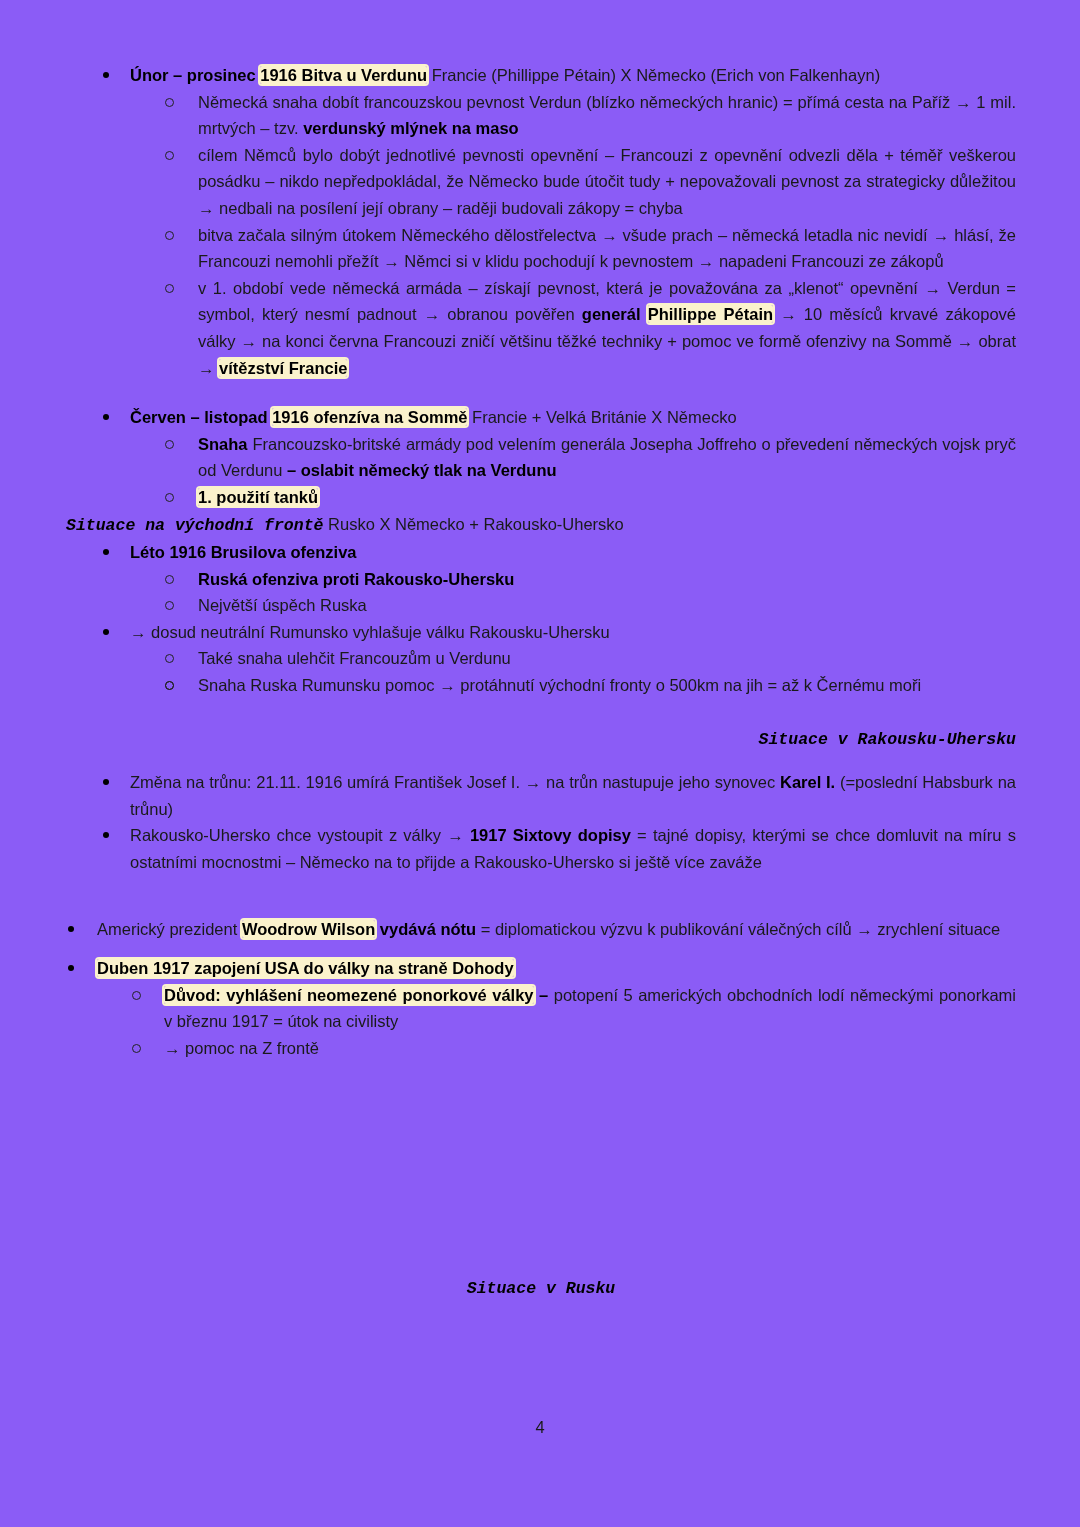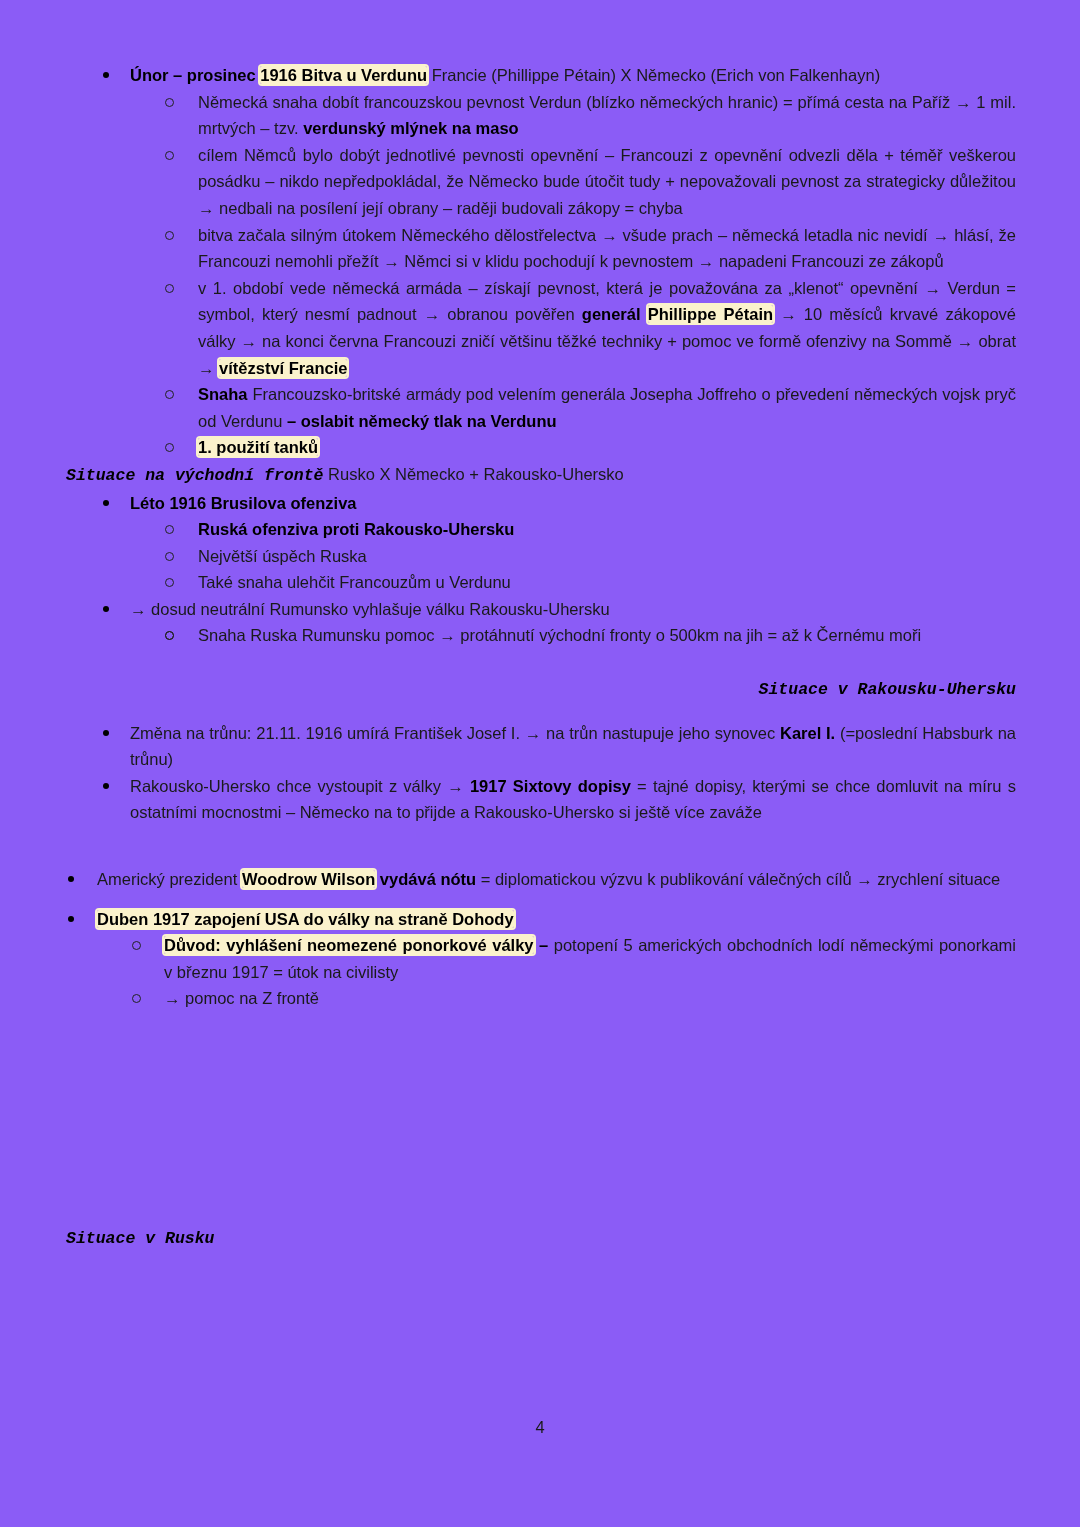--- a/index.html
+++ b/index.html
@@ -35,33 +35,34 @@
 </head>
 <body>
 
 <div class="page">
   <div class="content">
       <div class="block b1"><span class="marker dot"></span><span class="run-b">Únor – prosinec </span><span class="run-b run-h">1916 Bitva u Verdunu</span><span> Francie (Phillippe Pétain) X Německo (Erich von Falkenhayn)</span></div>
       <div class="block b2"><span class="marker circle"></span><span>Německá snaha dobít francouzskou pevnost Verdun (blízko německých hranic) = přímá cesta na Paříž → 1 mil. mrtvých – tzv. </span><span class="run-b">verdunský mlýnek na maso</span></div>
       <div class="block b2"><span class="marker circle"></span><span>cílem Němců bylo dobýt jednotlivé pevnosti opevnění – Francouzi z opevnění odvezli děla + téměř veškerou posádku – nikdo nepředpokládal, že Německo bude útočit tudy + nepovažovali pevnost za strategicky důležitou → nedbali na posílení její obrany – raději budovali zákopy = chyba</span></div>
       <div class="block b2"><span class="marker circle"></span><span>bitva začala silným útokem Německého dělostřelectva → všude prach – německá letadla nic nevidí → hlásí, že Francouzi nemohli přežít → Němci si v klidu pochodují k pevnostem → napadeni Francouzi ze zákopů</span></div>
       <div class="block b2"><span class="marker circle"></span><span>v 1. období vede německá armáda – získají pevnost, která je považována za „klenot“ opevnění → Verdun = symbol, který nesmí padnout → obranou pověřen </span><span class="run-b">generál </span><span class="run-b run-h">Phillippe Pétain</span><span> → 10 měsíců krvavé zákopové války → na konci června Francouzi zničí většinu těžké techniky + pomoc ve formě ofenzivy na Sommě → obrat → </span><span class="run-b run-h">vítězství Francie</span></div>
+      <div class="block b1" style="margin-top: 23px;"><span class="marker dot"></span><span class="run-b">Červen – listopad </span><span class="run-b run-h">1916 ofenzíva na Sommě</span><span> Francie + Velká Británie X Německo</span></div>
       <div class="block b2"><span class="marker circle"></span><span class="run-b">Snaha</span><span> Francouzsko-britské armády pod velením generála Josepha Joffreho o převedení německých vojsk pryč od Verdunu </span><span class="run-b">– oslabit německý tlak na Verdunu</span></div>
       <div class="block b2"><span class="marker circle"></span><span class="run-b run-h">1. použití tanků</span></div>
       <div class="block h"><span class="run-b run-i">Situace na východní frontě</span><span> Rusko X Německo + Rakousko-Uhersko</span></div>
       <div class="block b1"><span class="marker dot"></span><span class="run-b">Léto 1916 Brusilova ofenziva</span></div>
       <div class="block b2"><span class="marker circle"></span><span class="run-b">Ruská ofenziva proti Rakousko-Uhersku</span></div>
       <div class="block b2"><span class="marker circle"></span><span>Největší úspěch Ruska</span></div>
+      <div class="block b1"><span class="marker dot"></span><span>→ dosud neutrální Rumunsko vyhlašuje válku Rakousku-Uhersku</span></div>
       <div class="block b2"><span class="marker circle"></span><span>Také snaha ulehčit Francouzům u Verdunu</span></div>
-      <div class="block b1"><span class="marker dot"></span><span>→ dosud neutrální Rumunsko vyhlašuje válku Rakousku-Uhersku</span></div>
       <div class="block b2"><span class="marker circle"></span></div>
       <div class="block b2"><span class="marker circle"></span><span>Snaha Ruska Rumunsku pomoc → protáhnutí východní fronty o 500km na jih = až k Černému moři</span></div>
       <div class="block h" style="margin-top: 26px; text-align: right;"><span class="run-b run-i">Situace v Rakousku-Uhersku</span></div>
       <div class="block b1" style="margin-top: 16px;"><span class="marker dot"></span><span>Změna na trůnu: 21.11. 1916 umírá František Josef I. → na trůn nastupuje jeho synovec </span><span class="run-b">Karel I.</span><span> (=poslední Habsburk na trůnu)</span></div>
       <div class="block b1"><span class="marker dot"></span><span>Rakousko-Uhersko chce vystoupit z války → </span><span class="run-b">1917 Sixtovy dopisy</span><span> = tajné dopisy, kterými se chce domluvit na míru s ostatními mocnostmi – Německo na to přijde a Rakousko-Uhersko si ještě více zaváže</span></div>
       <div class="block b1s" style="margin-top: 40px;"><span class="marker dot"></span><span>Americký prezident </span><span class="run-b run-h">Woodrow Wilson</span><span class="run-b"> vydává nótu</span><span> = diplomatickou výzvu k publikování válečných cílů → zrychlení situace</span></div>
       <div class="block b1s" style="margin-top: 13px;"><span class="marker dot"></span><span class="run-b run-h">Duben 1917 zapojení USA do války na straně Dohody</span></div>
       <div class="block b2s"><span class="marker circle"></span><span class="run-b run-h">Důvod: vyhlášení neomezené ponorkové války</span><span class="run-b"> – </span><span>potopení 5 amerických obchodních lodí německými ponorkami v březnu 1917 = útok na civilisty</span></div>
       <div class="block b2s"><span class="marker circle"></span><span>→ pomoc na Z frontě</span></div>
-      <div class="block h" style="margin-top: 212px;"><span class="run-b run-i">Situace v Rusku</span></div>
+      <div class="block h" style="margin-top: 212px; text-align: center;"><span class="run-b run-i">Situace v Rusku</span></div>
     </div>
   <div class="footer">4</div>
 </div>
 
 </body></html>

